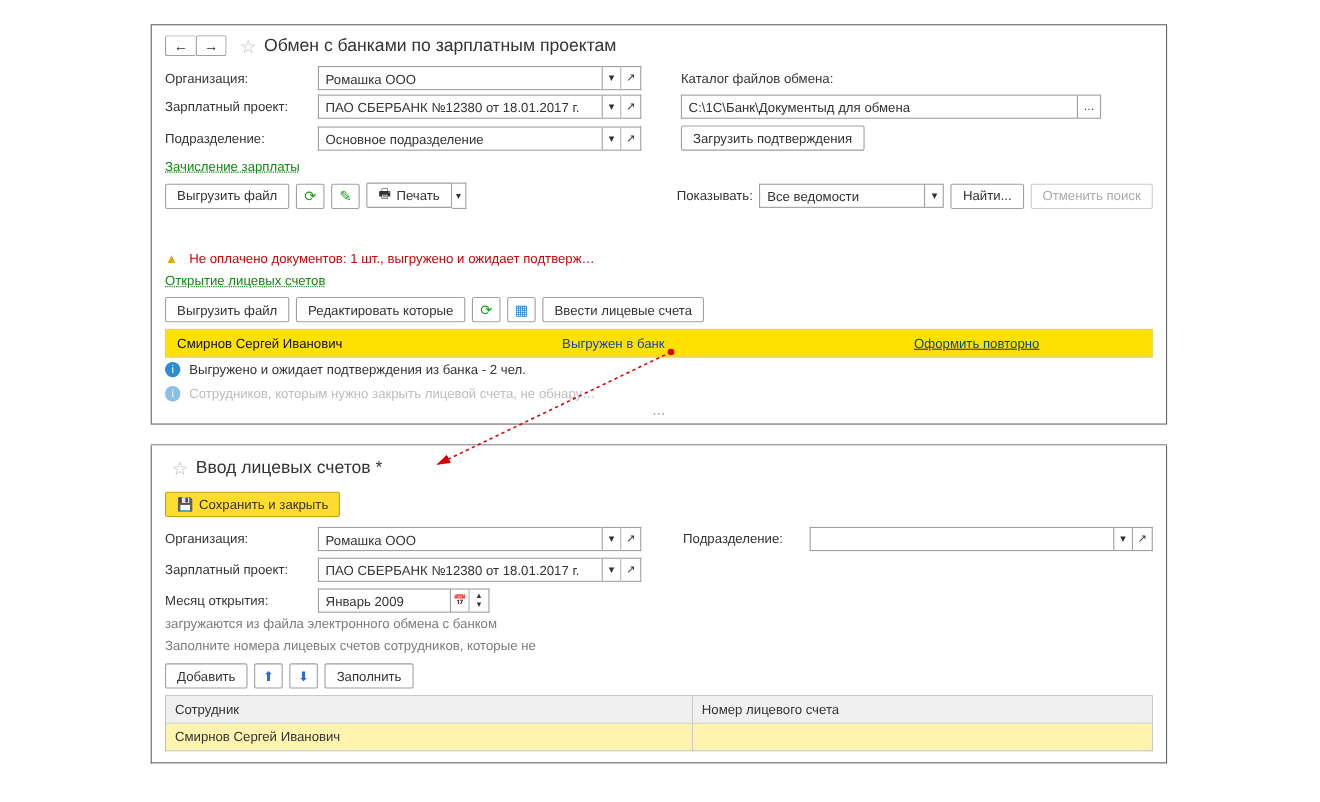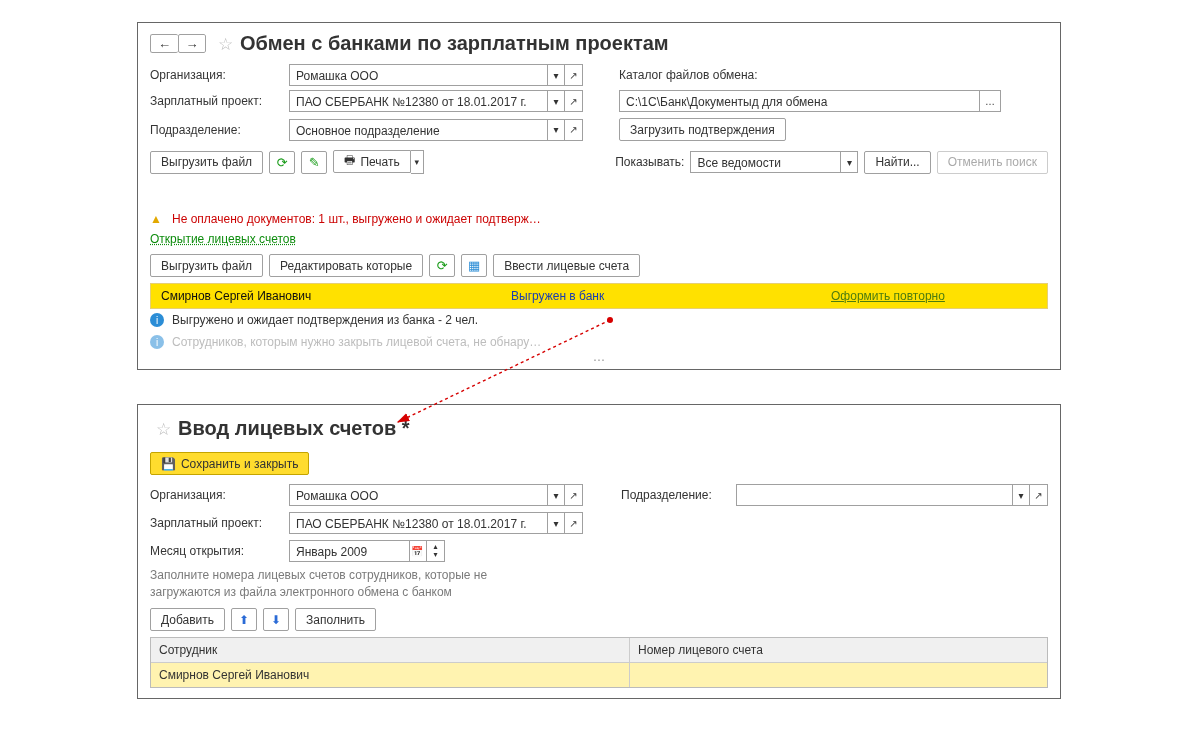--- a/index.html
+++ b/index.html
@@ -5,39 +5,39 @@
 html,body{margin:0;padding:0;font-family:Arial,Helvetica,sans-serif;font-size:12px;color:#333;background:#fff}
 .canvas{width:1200px;height:729px;margin:0 auto;position:relative}
 .win{position:absolute;left:137px;top:22px;width:924px;border:1px solid #666;box-sizing:border-box;background:#fff}
 .win2{position:absolute;left:137px;top:405px;width:924px;border:1px solid #666;border-top:none;box-sizing:border-box;background:#fff}
 .sep{position:absolute;left:137px;top:404px;width:924px;border-top:1px solid #666}
 .titlebar{display:flex;align-items:center;gap:6px;padding:9px 12px 6px 12px}
 .navbtn{width:28px;height:19px;border:1px solid #a0a0a0;background:#fff;display:inline-flex;align-items:center;justify-content:center;font-size:13px;color:#333;border-radius:2px}
 .navgrp{display:inline-flex;border-radius:2px;overflow:hidden}
 .navgrp .navbtn:first-child{border-right:none}
 .star{width:18px;height:18px;border:none;background:none;color:#bbb;font-size:17px;line-height:1}
-.title{font-size:20px;font-weight:700;margin-left:4px}
+.title{font-size:16px;font-weight:400;margin-left:4px}
 .row{display:flex;align-items:center;gap:24px;padding:3px 12px}
 .lbl{width:115px;font-size:12px;color:#353535}
 .fld{height:22px;line-height:22px;border:1px solid #a0a0a0;background:#fff;padding:0 6px;box-sizing:border-box}
 .combo{display:flex}
 .combo .fld{border-right:none}
 .cbtn{width:18px;height:22px;border:1px solid #a0a0a0;background:#fff;display:flex;align-items:center;justify-content:center;font-size:10px;color:#333;box-sizing:border-box}
 .cbtn+.cbtn{border-left:none}
 .btn{height:23px;padding:0 10px;border:1px solid #a0a0a0;background:#fff;border-radius:2px;font-size:12px;display:inline-flex;align-items:center;gap:5px;color:#333}
 .btn.icon{padding:0;width:26px;justify-content:center}
 .btn.disabled{color:#aaa;border-color:#ccc}
 .btn.yellow{background:#ffdc2e;border-color:#c4a400;font-weight:400}
 .greenlink{color:#0d8c0d;text-decoration:underline dotted;font-size:12px}
 .bar{display:flex;align-items:center;gap:6px;padding:6px 12px}
 .ystrip{background:#fff3b0;border:1px solid #e6cf74;height:26px;display:flex;align-items:center;justify-content:space-between;padding:0 10px;margin:0 12px 2px 12px;font-size:12px}
 .yrow{background:#ffe100;height:24px;display:flex;align-items:center;padding:0 10px;font-size:12px;margin:0 12px;border:1px solid #e6cf74}
 .yrow .c1{width:350px;color:#0f0f0f}
 .yrow .c2{width:320px;color:#1a3fb0}
-.yrow .c3{color:#4d7c0f;text-decoration:underline}
+.yrow .c3{color:#0c4a6e;text-decoration:underline}
 .msgrow{display:flex;align-items:center;gap:8px;padding:4px 12px;font-size:12px}
 .warn{width:14px;height:14px;display:inline-block}
 .warn-triangle{color:#e2a800}
 .info{width:14px;height:14px;border-radius:50%;background:#2b8dd6;color:#fff;font-size:10px;display:inline-flex;align-items:center;justify-content:center}
 .redtxt{color:#cc0404}
 .dots{text-align:center;color:#999;padding:0 0 2px 0}
 .tbl{margin:0 12px;border:1px solid #bbb}
 .thead{display:flex;background:#f0f0f0;border-bottom:1px solid #ccc}
 .th{padding:5px 8px;font-size:12px;color:#333}
 .trow{display:flex;background:#fff3b0}
@@ -92,20 +92,23 @@
   <div class="row">
     <span class="lbl">Подразделение:</span>
     <div class="combo">
       <div class="fld" style="width:258px">Основное подразделение</div>
       <div class="cbtn">▾</div>
       <div class="cbtn">↗</div>
     </div>
     <button class="btn" style="margin-left:12px">Загрузить подтверждения</button>
   </div>
 
+  <div style="padding:4px 12px 2px 12px">
+    <a class="greenlink">Зачисление зарплаты</a>
+  </div>
 
   <div class="bar">
     <button class="btn">Выгрузить файл</button>
     <button class="btn icon">
           <span class="icn" style="color:#1a9c1a">⟳</span>
         </button>
     <button class="btn icon">
           <span class="icn" style="color:#1a9c1a">✎</span>
         </button>
     <span style="display:inline-flex">
@@ -210,22 +213,22 @@
     <div class="combo">
       <div class="fld" style="width:120px">Январь 2009</div>
       <div class="cbtn">📅</div>
       <div class="cbtn" style="font-size:8px;line-height:1;flex-direction:column;display:flex">
             <span>▴</span>
             <span>▾</span>
           </div>
     </div>
   </div>
 
+  <div class="help" style="margin-top:-3px">загружаются из файла электронного обмена с банком</div>
   <div class="help">Заполните номера лицевых счетов сотрудников, которые не</div>
-  <div class="help" style="margin-top:-3px">загружаются из файла электронного обмена с банком</div>
 
   <div class="bar">
     <button class="btn">Добавить</button>
     <button class="btn icon">
           <span style="color:#2b6bd6">⬆</span>
         </button>
     <button class="btn icon">
           <span style="color:#2b6bd6">⬇</span>
         </button>
     <button class="btn">Заполнить</button>

